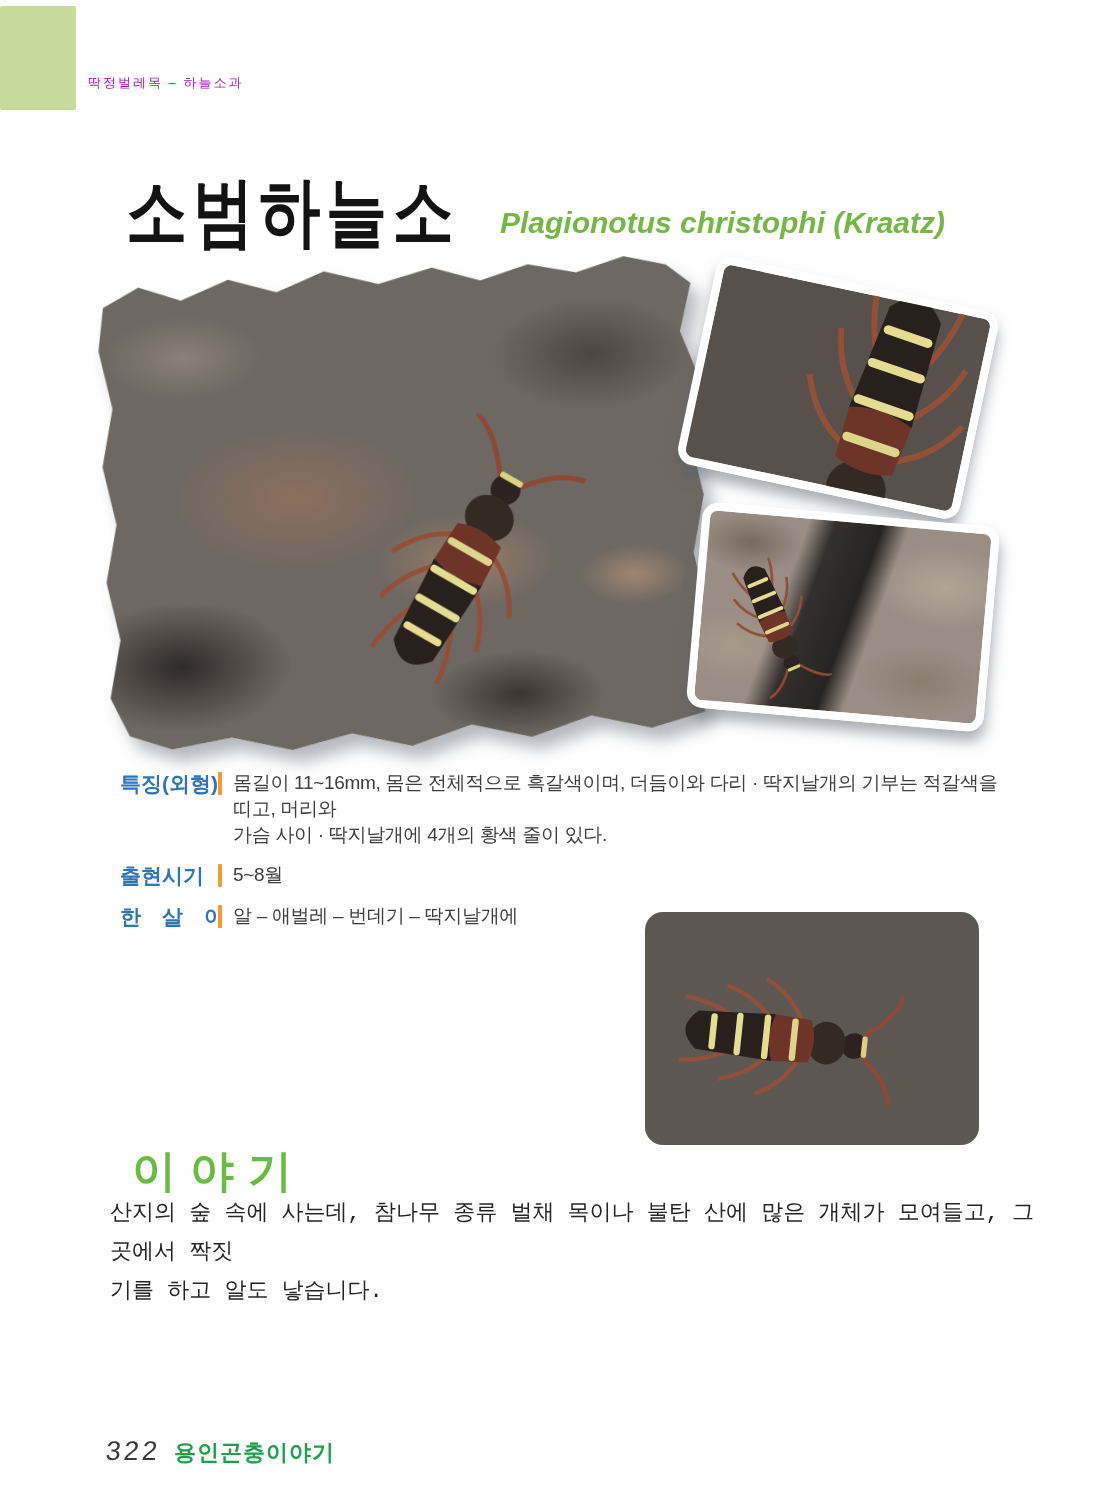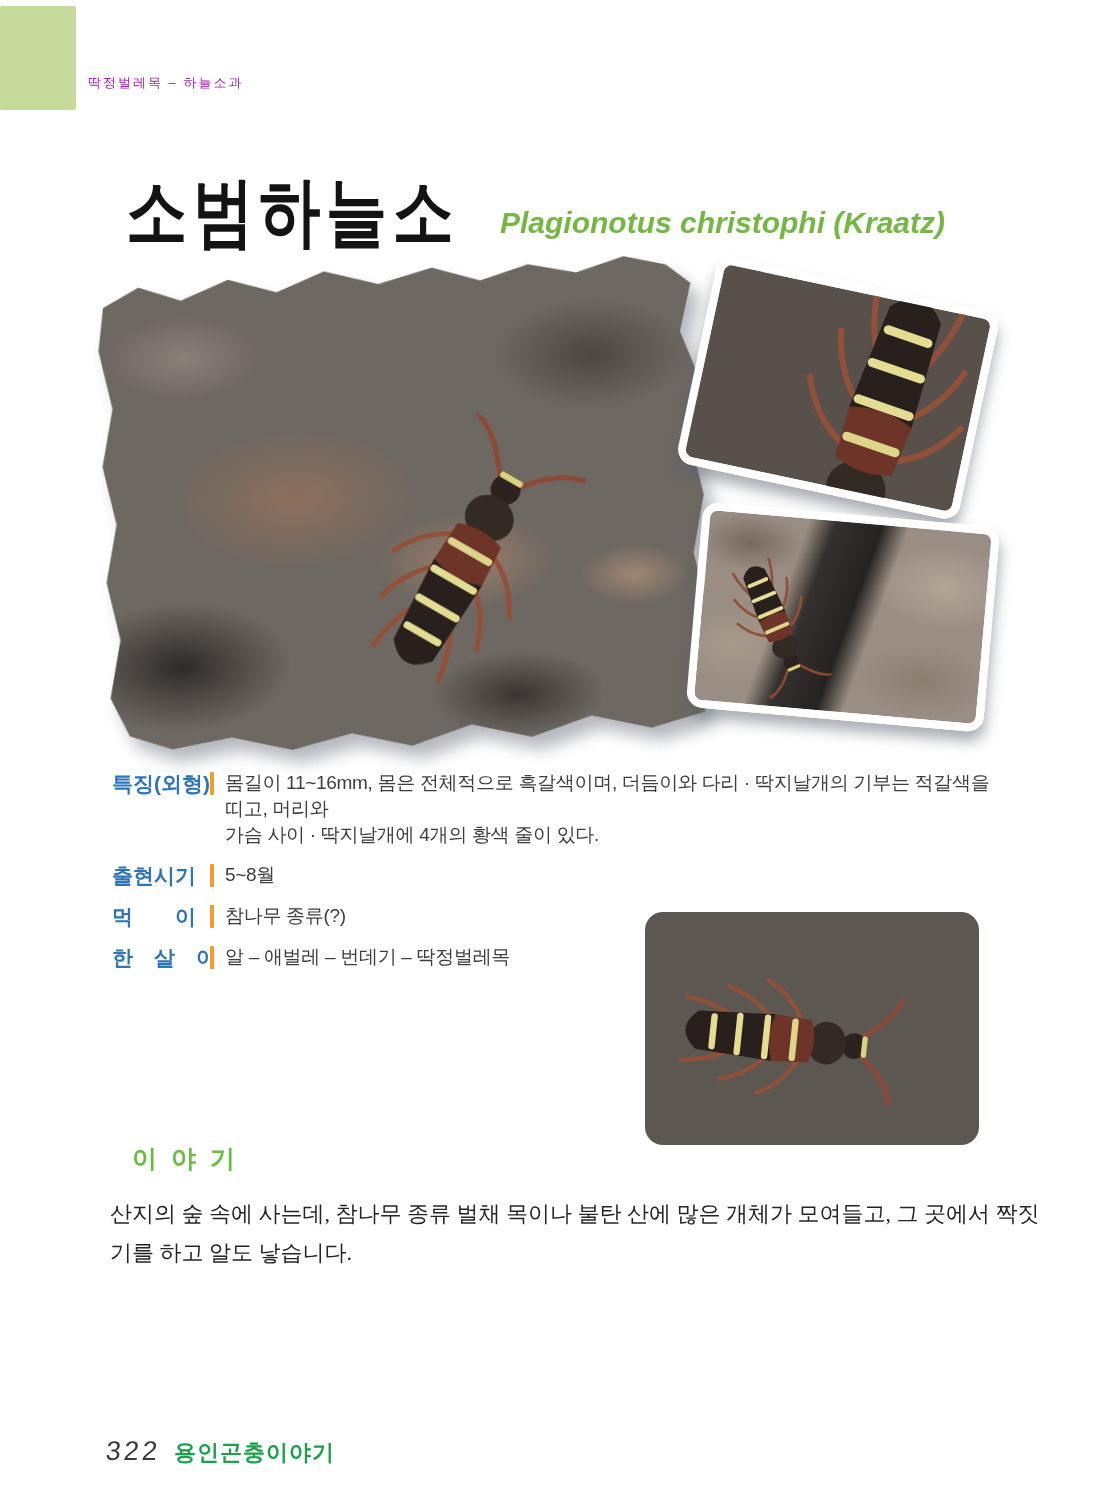--- a/index.html
+++ b/index.html
@@ -103,43 +103,43 @@
       radial-gradient(ellipse 90px 50px at 70% 15%, #8a7messages 0%, rgba(138,127,118,0) 60%);
   }
 
   .beetle { position:absolute; }
   .beetle-1 { left:47%; top:34%; width:150px; height:275px; transform:rotate(32deg); }
   .beetle-2 { left:34%; top:-18%; width:180px; height:330px; transform:rotate(187deg); }
   .beetle-3 { left:12%; top:18%; width:78px; height:143px; transform:rotate(152deg); }
   .beetle-4 { left:22%; top:4%; width:128px; height:235px; transform:rotate(96deg); }
 
   
-  .info { position:absolute; left:112px; top:770px; width:880px; }
+  .info { position:absolute; left:120px; top:770px; width:880px; }
   .info-row { display:flex; align-items:flex-start; margin-bottom:14px; }
   .info-label {
     width:90px; flex:none; color:#2e74b6; font-weight:bold;
     font-size:21px; line-height:27px; letter-spacing:0px; white-space:pre;
   }
   .info-div {
     width:4px; height:23px; flex:none; background:#f59b2c;
     border-radius:1px; margin:2px 11px 0 8px;
   }
   .info-value {
     font-size:19px; line-height:26px; color:#3d3d3f;
     letter-spacing:-0.3px; white-space:pre-line;
   }
 
   
   .story-heading {
     position:absolute; left:132px; top:1142px;
-    font-size:25px; font-weight:800; color:#67bd3f; letter-spacing:14px;
+    font-size:44px; font-weight:800; color:#67bd3f; letter-spacing:14px;
   }
   .story-body {
     position:absolute; left:110px; top:1194px; width:950px;
-    font-family:Liberation Serif, serif;
+    font-family:Liberation Mono, monospace;
     font-size:22px; line-height:39px; color:#242424; white-space:pre-line;
   }
 
   
   .footer { position:absolute; left:106px; top:1390px; display:flex; align-items:baseline; }
   .page-num {
     font-size:27px; color:#3a3a3a; letter-spacing:3px;
     transform:skewX(-6deg); margin-right:14px;
   }
   .publisher-logo { font-size:22px; font-weight:800; color:#19a24b; letter-spacing:1px;margin-top:48px; }
@@ -207,28 +207,23 @@
     <div class="info-div"></div>
     <div class="info-value">몸길이 11~16mm, 몸은 전체적으로 흑갈색이며, 더듬이와 다리 · 딱지날개의 기부는 적갈색을 띠고, 머리와
 가슴 사이 · 딱지날개에 4개의 황색 줄이 있다.</div>
   </div>
   <div class="info-row">
     <div class="info-label">출현시기</div>
     <div class="info-div"></div>
     <div class="info-value">5~8월</div>
   </div>
   <div class="info-row">
-    <div class="info-label">먹　　이</div>
-    <div class="info-div"></div>
-    <div class="info-value">참나무 종류(?)</div>
-  </div>
-  <div class="info-row">
     <div class="info-label">한　살　이</div>
     <div class="info-div"></div>
-    <div class="info-value">알 – 애벌레 – 번데기 – 딱정벌레목</div>
+    <div class="info-value">알 – 애벌레 – 번데기 – 딱지날개에</div>
   </div>
 </div>
 
 <div class="photo4">
   <div class="bark bark-d"></div>
   <svg class="beetle beetle-4" viewBox="0 0 120 220">
       <use href="#beetle-shape"></use>
     </svg>
 </div>
 

